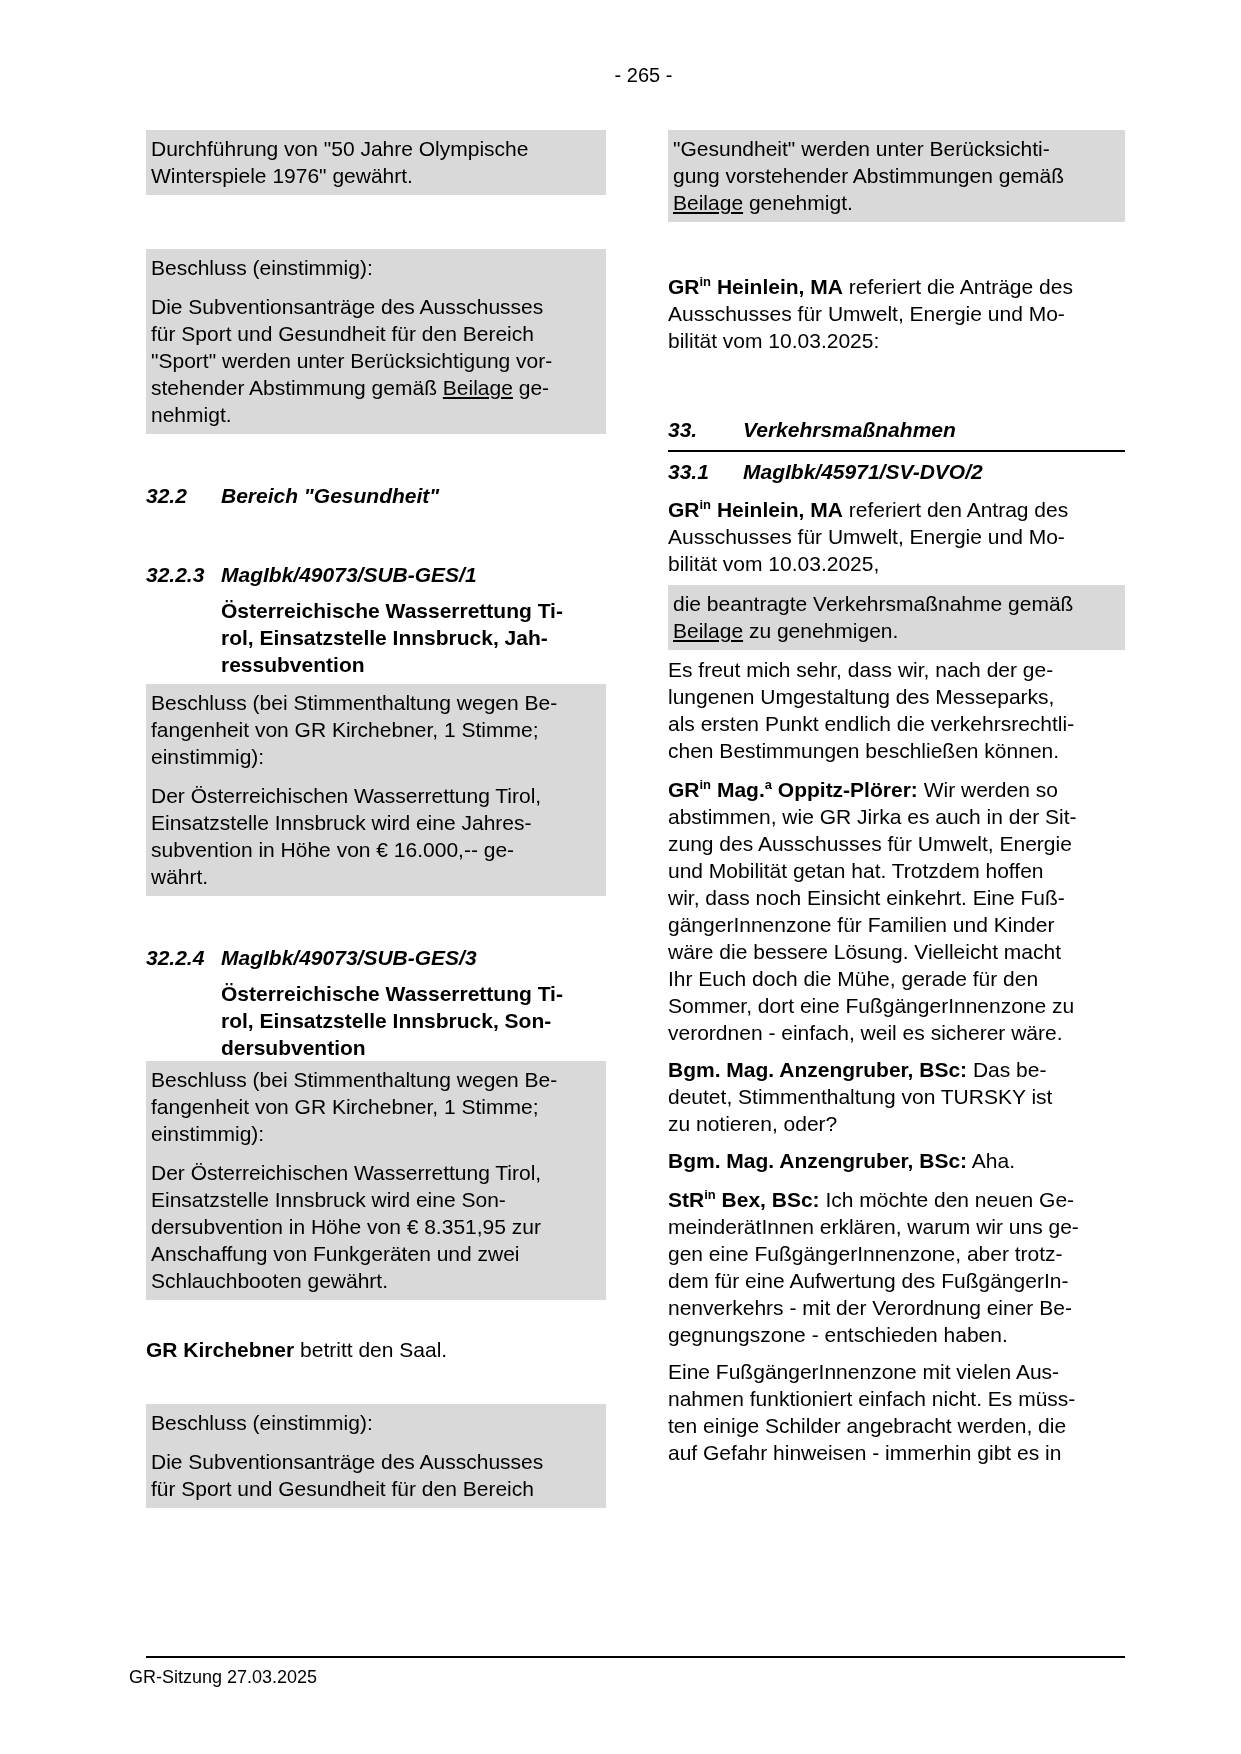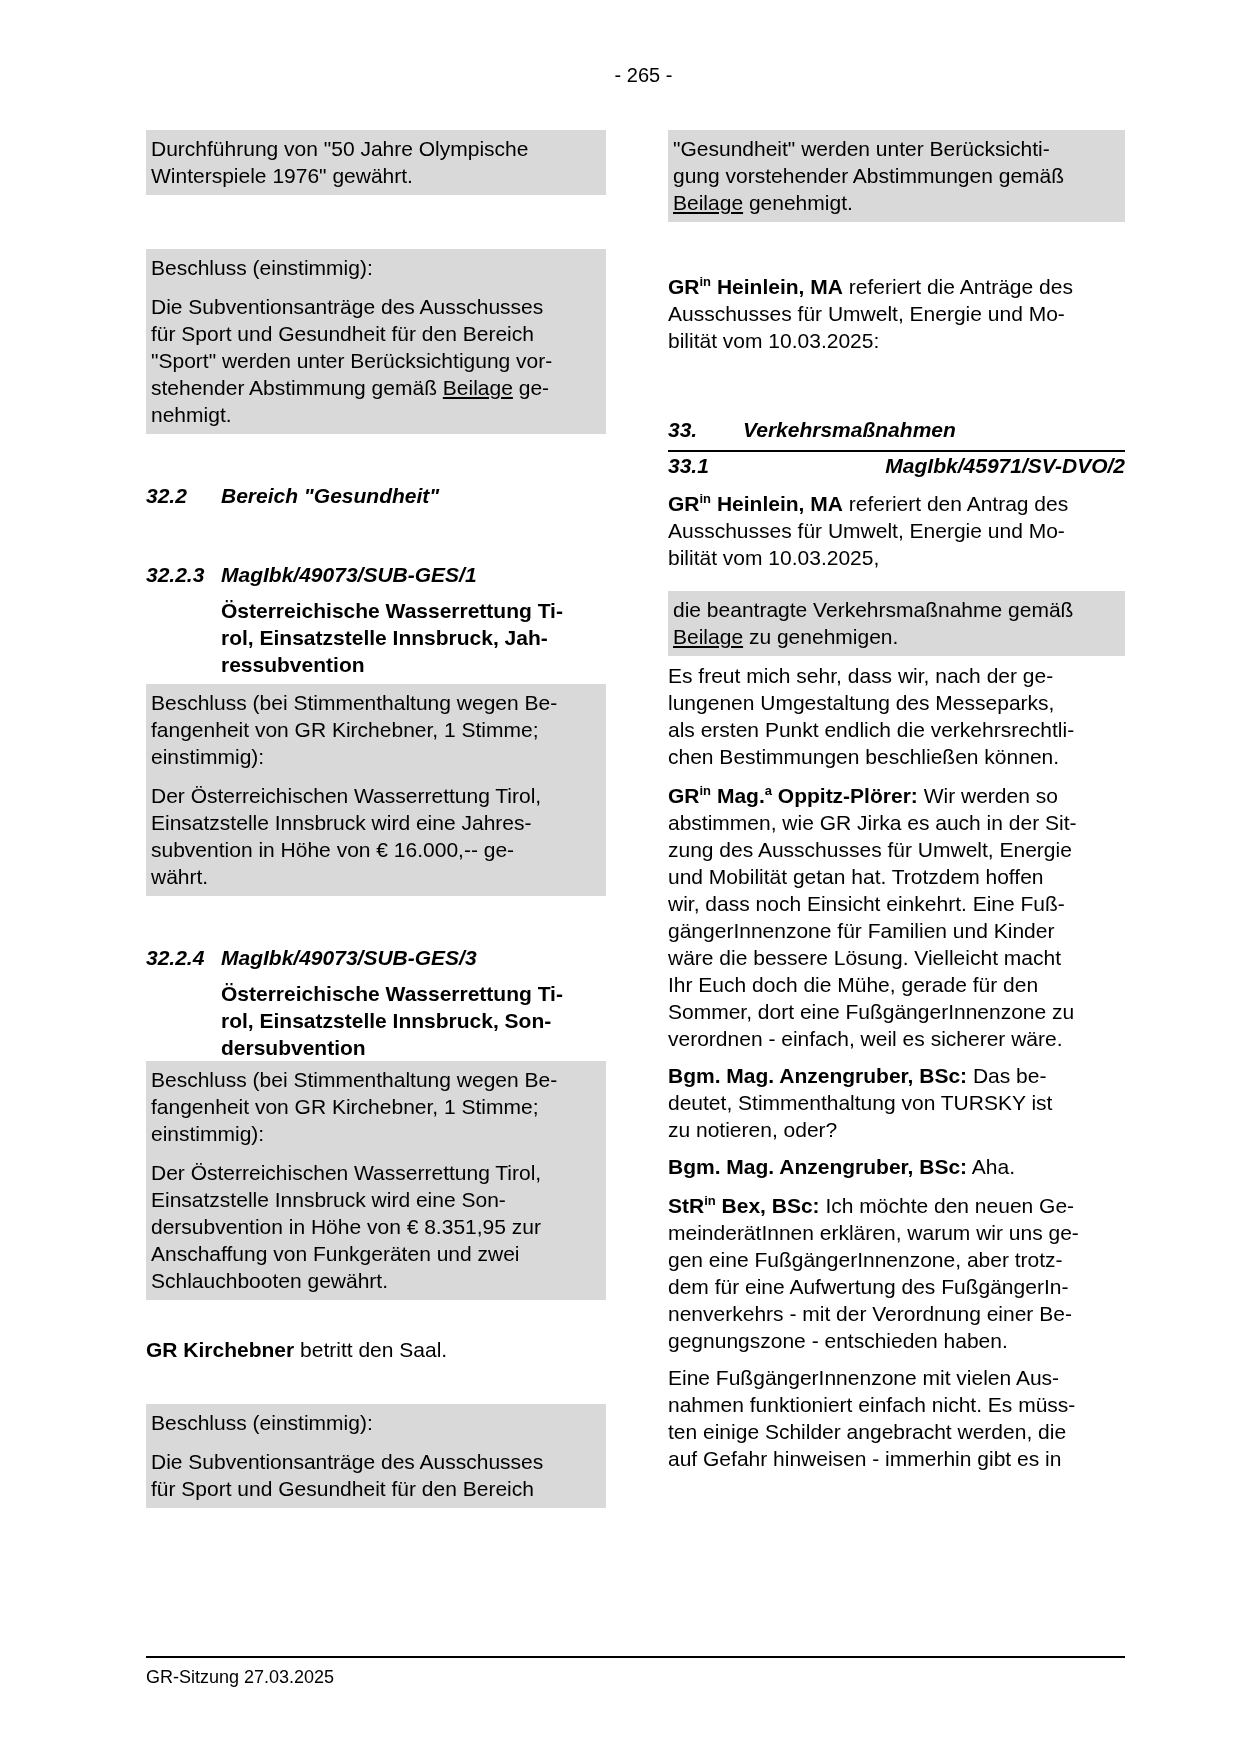--- a/index.html
+++ b/index.html
@@ -17,21 +17,21 @@
   .gray{background:#d9d9d9;padding:5px 5px 6px 5px;box-sizing:border-box;width:100%;}
   .gray .para + .para{margin-top:12px;}
   .heading{display:flex;font-weight:bold;font-style:italic;}
   .hnum{flex:0 0 75px;}
   .heading-ruled{border-bottom:2px solid #000;padding-bottom:7px;}
   .subtitle{font-weight:bold;padding-left:75px;white-space:pre;}
   .b{font-weight:bold;}
   .u{text-decoration:underline;}
   sup{font-size:13px;line-height:0;vertical-align:super;}
   .footer-line{position:absolute;top:1656px;left:146px;width:979px;border-top:2px solid #000;}
-  .footer{position:absolute;top:1666px;left:146px;font-size:18px;line-height:22px;}
+  .footer{position:absolute;top:1666px;left:129px;font-size:18px;line-height:22px;}
 </style>
 </head>
 <body>
 
 <div>
 
   <div class="pageno">- 265 -</div>
 
   <div class="col col-left">
 
@@ -114,31 +114,31 @@
 
     <p class="para" style="margin-top:51px;"><span class="b">GR</span><sup class="b">in</sup><span class="b"> Heinlein, MA</span><span> referiert die Anträge des
 Ausschusses für Umwelt, Energie und Mo-
 bilität vom 10.03.2025:</span></p>
 
     <div class="heading heading-ruled" style="margin-top:62px;">
       <span class="hnum">33.</span>
       <span>Verkehrsmaßnahmen</span>
     </div>
 
-    <div class="heading" style="margin-top:0;justify-content:space-between;">
+    <div class="heading" style="margin-top:6px;">
       <span class="hnum">33.1</span>
       <span>MagIbk/45971/SV-DVO/2</span>
     </div>
 
 
     <p class="para" style="margin-top:11px;"><span class="b">GR</span><sup class="b">in</sup><span class="b"> Heinlein, MA</span><span> referiert den Antrag des
 Ausschusses für Umwelt, Energie und Mo-
 bilität vom 10.03.2025,</span></p>
 
-    <div class="gray" style="margin-top:20px;">
+    <div class="gray" style="margin-top:8px;">
       <p class="para"><span>die beantragte Verkehrsmaßnahme gemäß
 </span><span class="u">Beilage</span><span> zu genehmigen.</span></p>
     </div>
 
     <p class="para" style="margin-top:6px;"><span>Es freut mich sehr, dass wir, nach der ge-
 lungenen Umgestaltung des Messeparks,
 als ersten Punkt endlich die verkehrsrechtli-
 chen Bestimmungen beschließen können.</span></p>
 
     <p class="para" style="margin-top:12px;"><span class="b">GR</span><sup class="b">in</sup><span class="b"> Mag.</span><sup class="b">a</sup><span class="b"> Oppitz-Plörer:</span><span> Wir werden so

